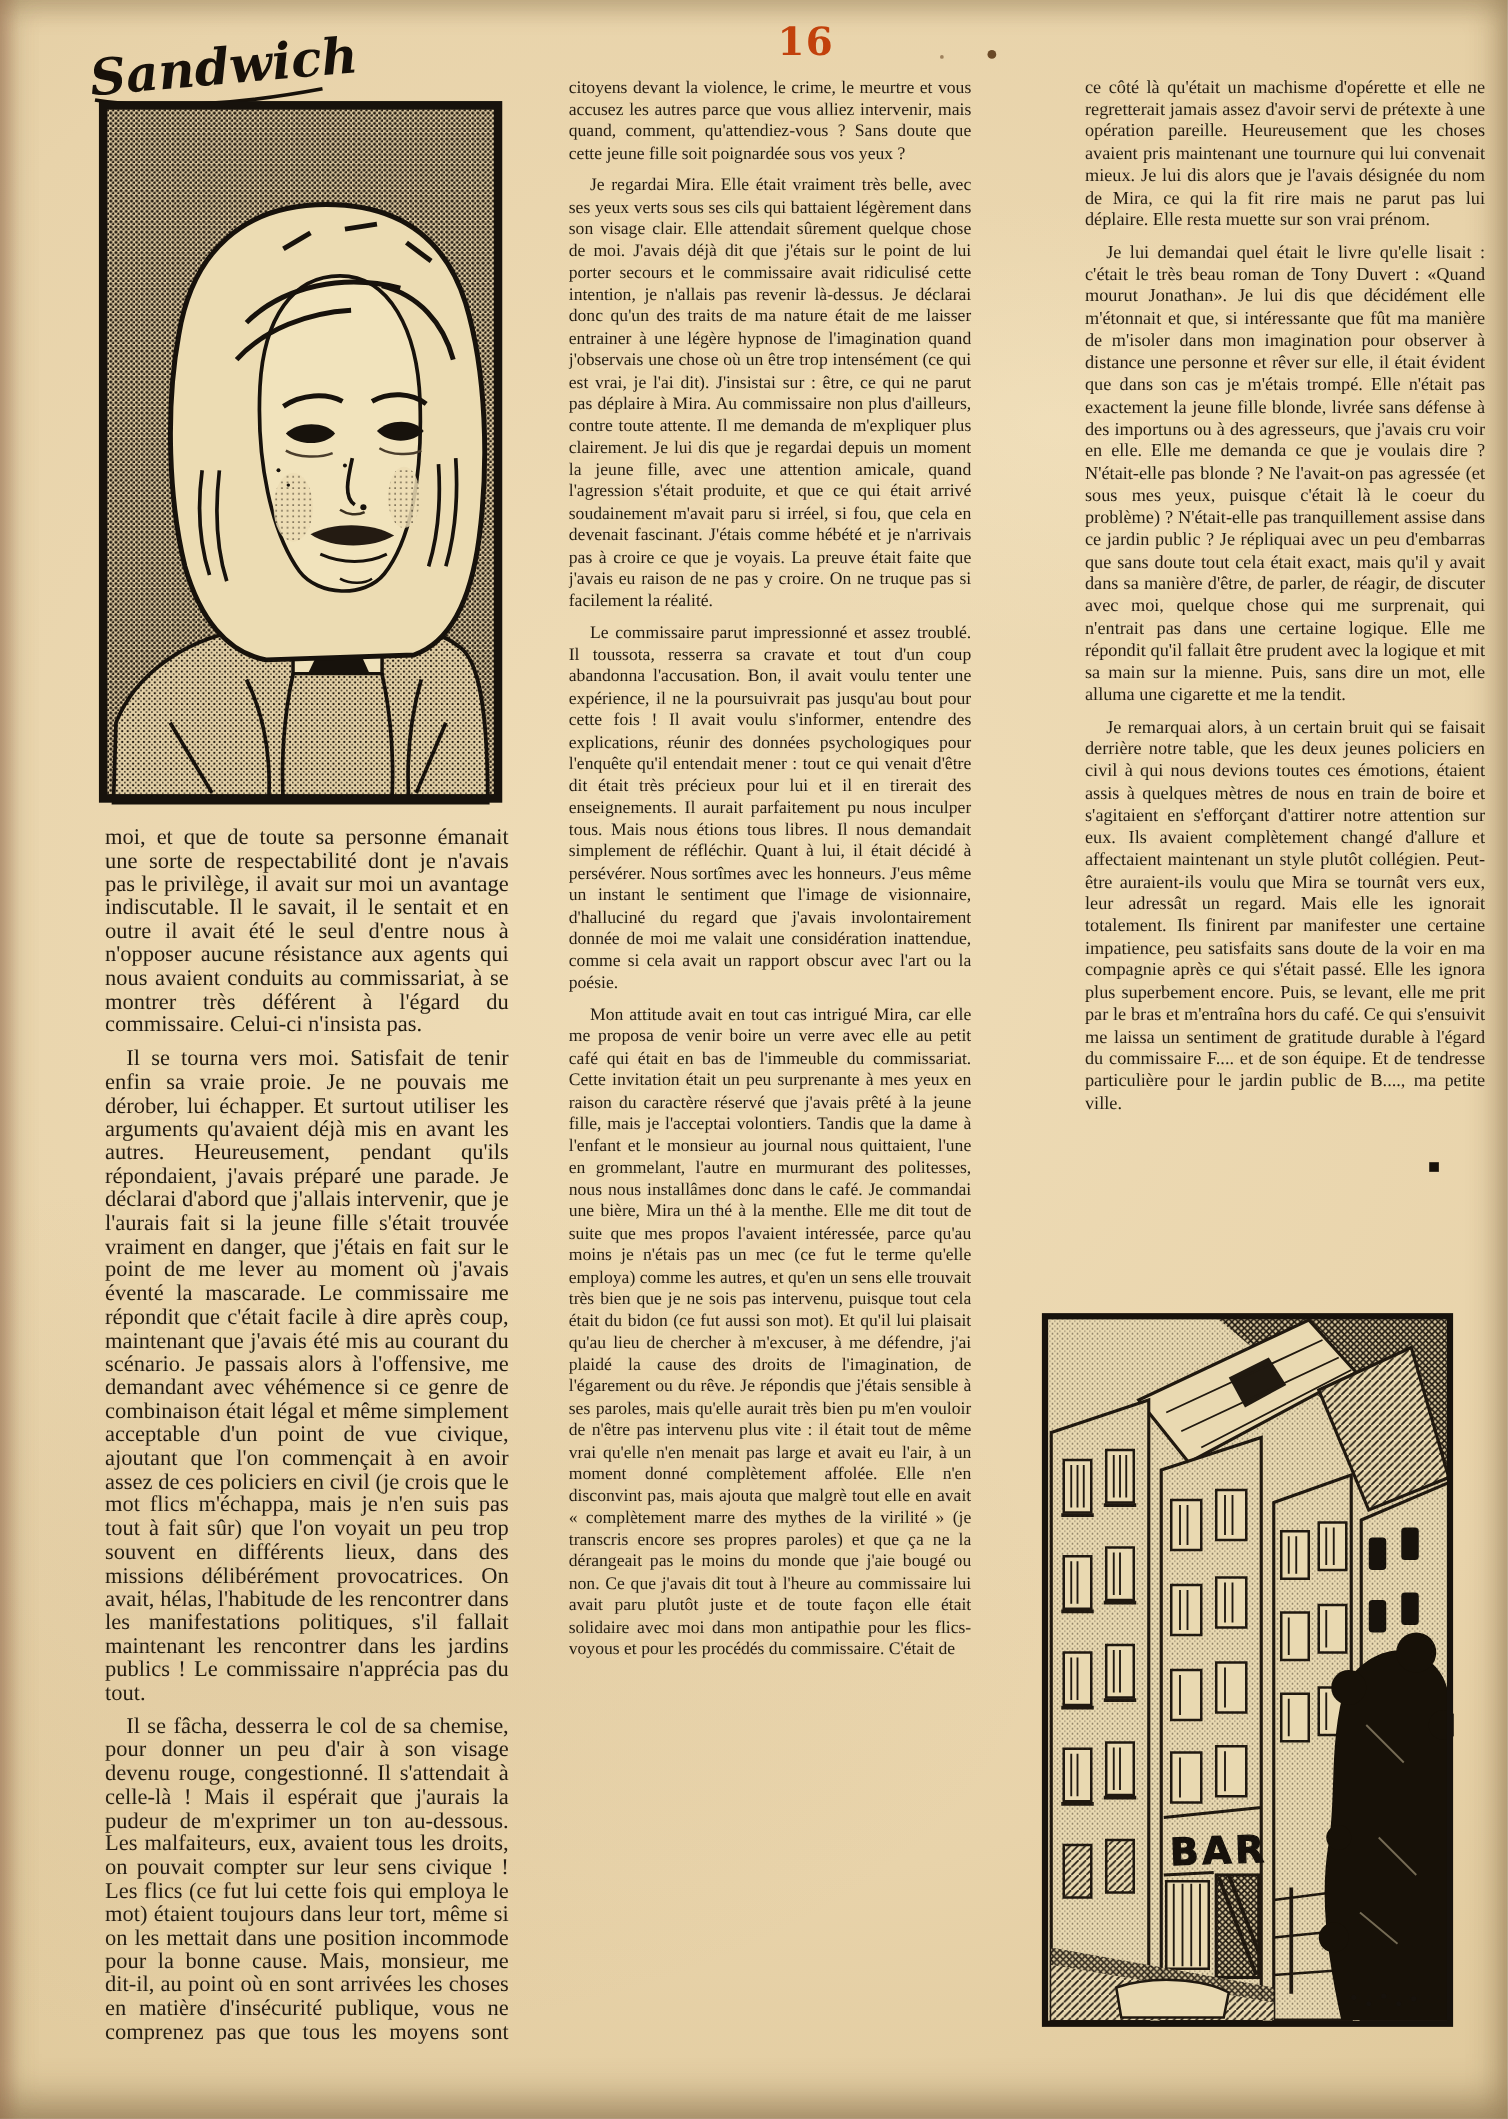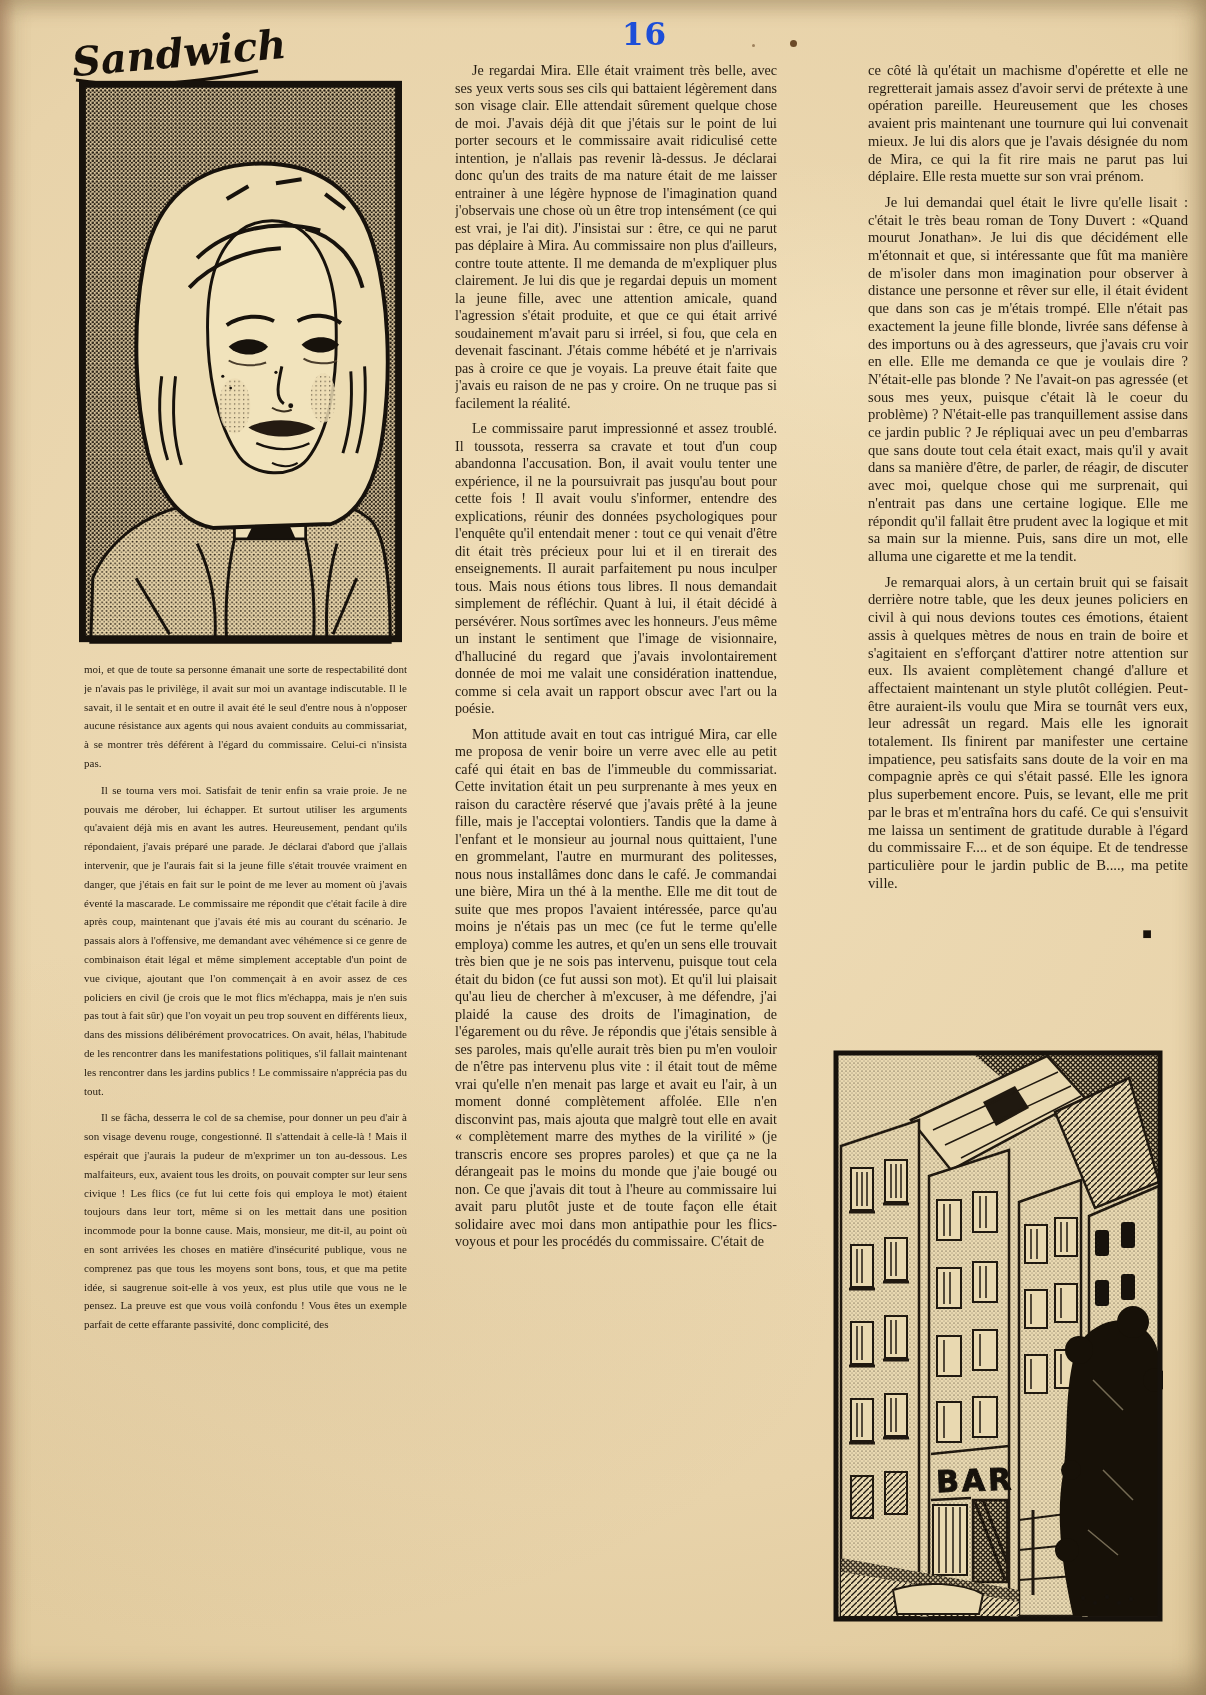--- a/index.html
+++ b/index.html
@@ -18,26 +18,26 @@
                 inset 12px 0 22px rgba(120,95,58,.10);
   }
   .abs{position:absolute;}
   #logo{left:68px;top:26px;width:230px;height:66px;}
   #logo text{
     font-family:"DejaVu Serif",serif;font-style:italic;font-weight:bold;
     fill:#17110a;
   }
   #pagenum{
     left:622px;top:16px;font-size:31px;font-weight:bold;
-    font-family:"DejaVu Serif",serif;letter-spacing:1px;color:#1d4ed8;
+    font-family:"DejaVu Serif",serif;letter-spacing:1px;color:#c2410c;
   }
   .col{position:absolute;text-align:justify;overflow:hidden;}
   .col p{margin:0 0 8px 0;text-indent:17px;hyphens:auto;}
   .col p.noindent{text-indent:0;}
-  #col-left {left:84px;  top:660px; width:323px; height:976px; font-size:11px; line-height:18.8px;}
+  #col-left {left:84px;  top:660px; width:323px; height:976px; font-size:18px; line-height:18.8px;}
   #col-mid  {left:455px; top:62px;  width:322px; height:1582px;font-size:14.1px; line-height:17.5px;}
   #col-right{left:832px; top:62px;  width:320px; height:884px; font-size:14.6px; line-height:17.7px;margin-left:36px;}
   #endmark{left:832px;top:926px;width:320px;text-align:right;font-size:16px;color:#17110a;line-height:16px;}
   #portrait-frame{left:79px;top:76px;width:323px;height:571px;}
   #street-frame{left:833px;top:1050px;width:330px;height:572px;}
   .speck{position:absolute;border-radius:50%;background:#6b4a28;}
 </style>
 </head>
 <body>
 
@@ -121,20 +121,21 @@
   <rect x="3.5" y="3.5" width="321" height="563" fill="none" stroke="#17120c" stroke-width="7"></rect>
 </svg>
 
 <div id="col-left" class="col">
   <p class="noindent">moi, et que de toute sa personne émanait une sorte de respectabilité dont je n'avais pas le privilège, il avait sur moi un avantage indiscutable. Il le savait, il le sentait et en outre il avait été le seul d'entre nous à n'opposer aucune résistance aux agents qui nous avaient conduits au commissariat, à se montrer très déférent à l'égard du commissaire. Celui-ci n'insista pas.</p>
   <p>Il se tourna vers moi. Satisfait de tenir enfin sa vraie proie. Je ne pouvais me dérober, lui échapper. Et surtout utiliser les arguments qu'avaient déjà mis en avant les autres. Heureusement, pendant qu'ils répondaient, j'avais préparé une parade. Je déclarai d'abord que j'allais intervenir, que je l'aurais fait si la jeune fille s'était trouvée vraiment en danger, que j'étais en fait sur le point de me lever au moment où j'avais éventé la mascarade. Le commissaire me répondit que c'était facile à dire après coup, maintenant que j'avais été mis au courant du scénario. Je passais alors à l'offensive, me demandant avec véhémence si ce genre de combinaison était légal et même simplement acceptable d'un point de vue civique, ajoutant que l'on commençait à en avoir assez de ces policiers en civil (je crois que le mot flics m'échappa, mais je n'en suis pas tout à fait sûr) que l'on voyait un peu trop souvent en différents lieux, dans des missions délibérément provocatrices. On avait, hélas, l'habitude de les rencontrer dans les manifestations politiques, s'il fallait maintenant les rencontrer dans les jardins publics ! Le commissaire n'apprécia pas du tout.</p>
   <p>Il se fâcha, desserra le col de sa chemise, pour donner un peu d'air à son visage devenu rouge, congestionné. Il s'attendait à celle-là ! Mais il espérait que j'aurais la pudeur de m'exprimer un ton au-dessous. Les malfaiteurs, eux, avaient tous les droits, on pouvait compter sur leur sens civique ! Les flics (ce fut lui cette fois qui employa le mot) étaient toujours dans leur tort, même si on les mettait dans une position incommode pour la bonne cause. Mais, monsieur, me dit-il, au point où en sont arrivées les choses en matière d'insécurité publique, vous ne comprenez pas que tous les moyens sont bons, tous, et que ma petite idée, si saugrenue soit-elle à vos yeux, est plus utile que vous ne le pensez. La preuve est que vous voilà confondu ! Vous êtes un exemple parfait de cette effarante passivité, donc complicité, des</p>
 </div>
 
 <div id="col-mid" class="col">
+  <p class="noindent">citoyens devant la violence, le crime, le meurtre et vous accusez les autres parce que vous alliez intervenir, mais quand, comment, qu'attendiez-vous ? Sans doute que cette jeune fille soit poignardée sous vos yeux ?</p>
   <p>Je regardai Mira. Elle était vraiment très belle, avec ses yeux verts sous ses cils qui battaient légèrement dans son visage clair. Elle attendait sûrement quelque chose de moi. J'avais déjà dit que j'étais sur le point de lui porter secours et le commissaire avait ridiculisé cette intention, je n'allais pas revenir là-dessus. Je déclarai donc qu'un des traits de ma nature était de me laisser entrainer à une légère hypnose de l'imagination quand j'observais une chose où un être trop intensément (ce qui est vrai, je l'ai dit). J'insistai sur : être, ce qui ne parut pas déplaire à Mira. Au commissaire non plus d'ailleurs, contre toute attente. Il me demanda de m'expliquer plus clairement. Je lui dis que je regardai depuis un moment la jeune fille, avec une attention amicale, quand l'agression s'était produite, et que ce qui était arrivé soudainement m'avait paru si irréel, si fou, que cela en devenait fascinant. J'étais comme hébété et je n'arrivais pas à croire ce que je voyais. La preuve était faite que j'avais eu raison de ne pas y croire. On ne truque pas si facilement la réalité.</p>
   <p>Le commissaire parut impressionné et assez troublé. Il toussota, resserra sa cravate et tout d'un coup abandonna l'accusation. Bon, il avait voulu tenter une expérience, il ne la poursuivrait pas jusqu'au bout pour cette fois ! Il avait voulu s'informer, entendre des explications, réunir des données psychologiques pour l'enquête qu'il entendait mener : tout ce qui venait d'être dit était très précieux pour lui et il en tirerait des enseignements. Il aurait parfaitement pu nous inculper tous. Mais nous étions tous libres. Il nous demandait simplement de réfléchir. Quant à lui, il était décidé à persévérer. Nous sortîmes avec les honneurs. J'eus même un instant le sentiment que l'image de visionnaire, d'halluciné du regard que j'avais involontairement donnée de moi me valait une considération inattendue, comme si cela avait un rapport obscur avec l'art ou la poésie.</p>
   <p>Mon attitude avait en tout cas intrigué Mira, car elle me proposa de venir boire un verre avec elle au petit café qui était en bas de l'immeuble du commissariat. Cette invitation était un peu surprenante à mes yeux en raison du caractère réservé que j'avais prêté à la jeune fille, mais je l'acceptai volontiers. Tandis que la dame à l'enfant et le monsieur au journal nous quittaient, l'une en grommelant, l'autre en murmurant des politesses, nous nous installâmes donc dans le café. Je commandai une bière, Mira un thé à la menthe. Elle me dit tout de suite que mes propos l'avaient intéressée, parce qu'au moins je n'étais pas un mec (ce fut le terme qu'elle employa) comme les autres, et qu'en un sens elle trouvait très bien que je ne sois pas intervenu, puisque tout cela était du bidon (ce fut aussi son mot). Et qu'il lui plaisait qu'au lieu de chercher à m'excuser, à me défendre, j'ai plaidé la cause des droits de l'imagination, de l'égarement ou du rêve. Je répondis que j'étais sensible à ses paroles, mais qu'elle aurait très bien pu m'en vouloir de n'être pas intervenu plus vite : il était tout de même vrai qu'elle n'en menait pas large et avait eu l'air, à un moment donné complètement affolée. Elle n'en disconvint pas, mais ajouta que malgrè tout elle en avait « complètement marre des mythes de la virilité » (je transcris encore ses propres paroles) et que ça ne la dérangeait pas le moins du monde que j'aie bougé ou non. Ce que j'avais dit tout à l'heure au commissaire lui avait paru plutôt juste et de toute façon elle était solidaire avec moi dans mon antipathie pour les flics-voyous et pour les procédés du commissaire. C'était de</p>
 </div>
 
 <div id="col-right" class="col">
   <p class="noindent">ce côté là qu'était un machisme d'opérette et elle ne regretterait jamais assez d'avoir servi de prétexte à une opération pareille. Heureusement que les choses avaient pris maintenant une tournure qui lui convenait mieux. Je lui dis alors que je l'avais désignée du nom de Mira, ce qui la fit rire mais ne parut pas lui déplaire. Elle resta muette sur son vrai prénom.</p>
   <p>Je lui demandai quel était le livre qu'elle lisait : c'était le très beau roman de Tony Duvert : «Quand mourut Jonathan». Je lui dis que décidément elle m'étonnait et que, si intéressante que fût ma manière de m'isoler dans mon imagination pour observer à distance une personne et rêver sur elle, il était évident que dans son cas je m'étais trompé. Elle n'était pas exactement la jeune fille blonde, livrée sans défense à des importuns ou à des agresseurs, que j'avais cru voir en elle. Elle me demanda ce que je voulais dire ? N'était-elle pas blonde ? Ne l'avait-on pas agressée (et sous mes yeux, puisque c'était là le coeur du problème) ? N'était-elle pas tranquillement assise dans ce jardin public ? Je répliquai avec un peu d'embarras que sans doute tout cela était exact, mais qu'il y avait dans sa manière d'être, de parler, de réagir, de discuter avec moi, quelque chose qui me surprenait, qui n'entrait pas dans une certaine logique. Elle me répondit qu'il fallait être prudent avec la logique et mit sa main sur la mienne. Puis, sans dire un mot, elle alluma une cigarette et me la tendit.</p>
   <p>Je remarquai alors, à un certain bruit qui se faisait derrière notre table, que les deux jeunes policiers en civil à qui nous devions toutes ces émotions, étaient assis à quelques mètres de nous en train de boire et s'agitaient en s'efforçant d'attirer notre attention sur eux. Ils avaient complètement changé d'allure et affectaient maintenant un style plutôt collégien. Peut-être auraient-ils voulu que Mira se tournât vers eux, leur adressât un regard. Mais elle les ignorait totalement. Ils finirent par manifester une certaine impatience, peu satisfaits sans doute de la voir en ma compagnie après ce qui s'était passé. Elle les ignora plus superbement encore. Puis, se levant, elle me prit par le bras et m'entraîna hors du café. Ce qui s'ensuivit me laissa un sentiment de gratitude durable à l'égard du commissaire F.... et de son équipe. Et de tendresse particulière pour le jardin public de B...., ma petite ville.</p>
 </div>

